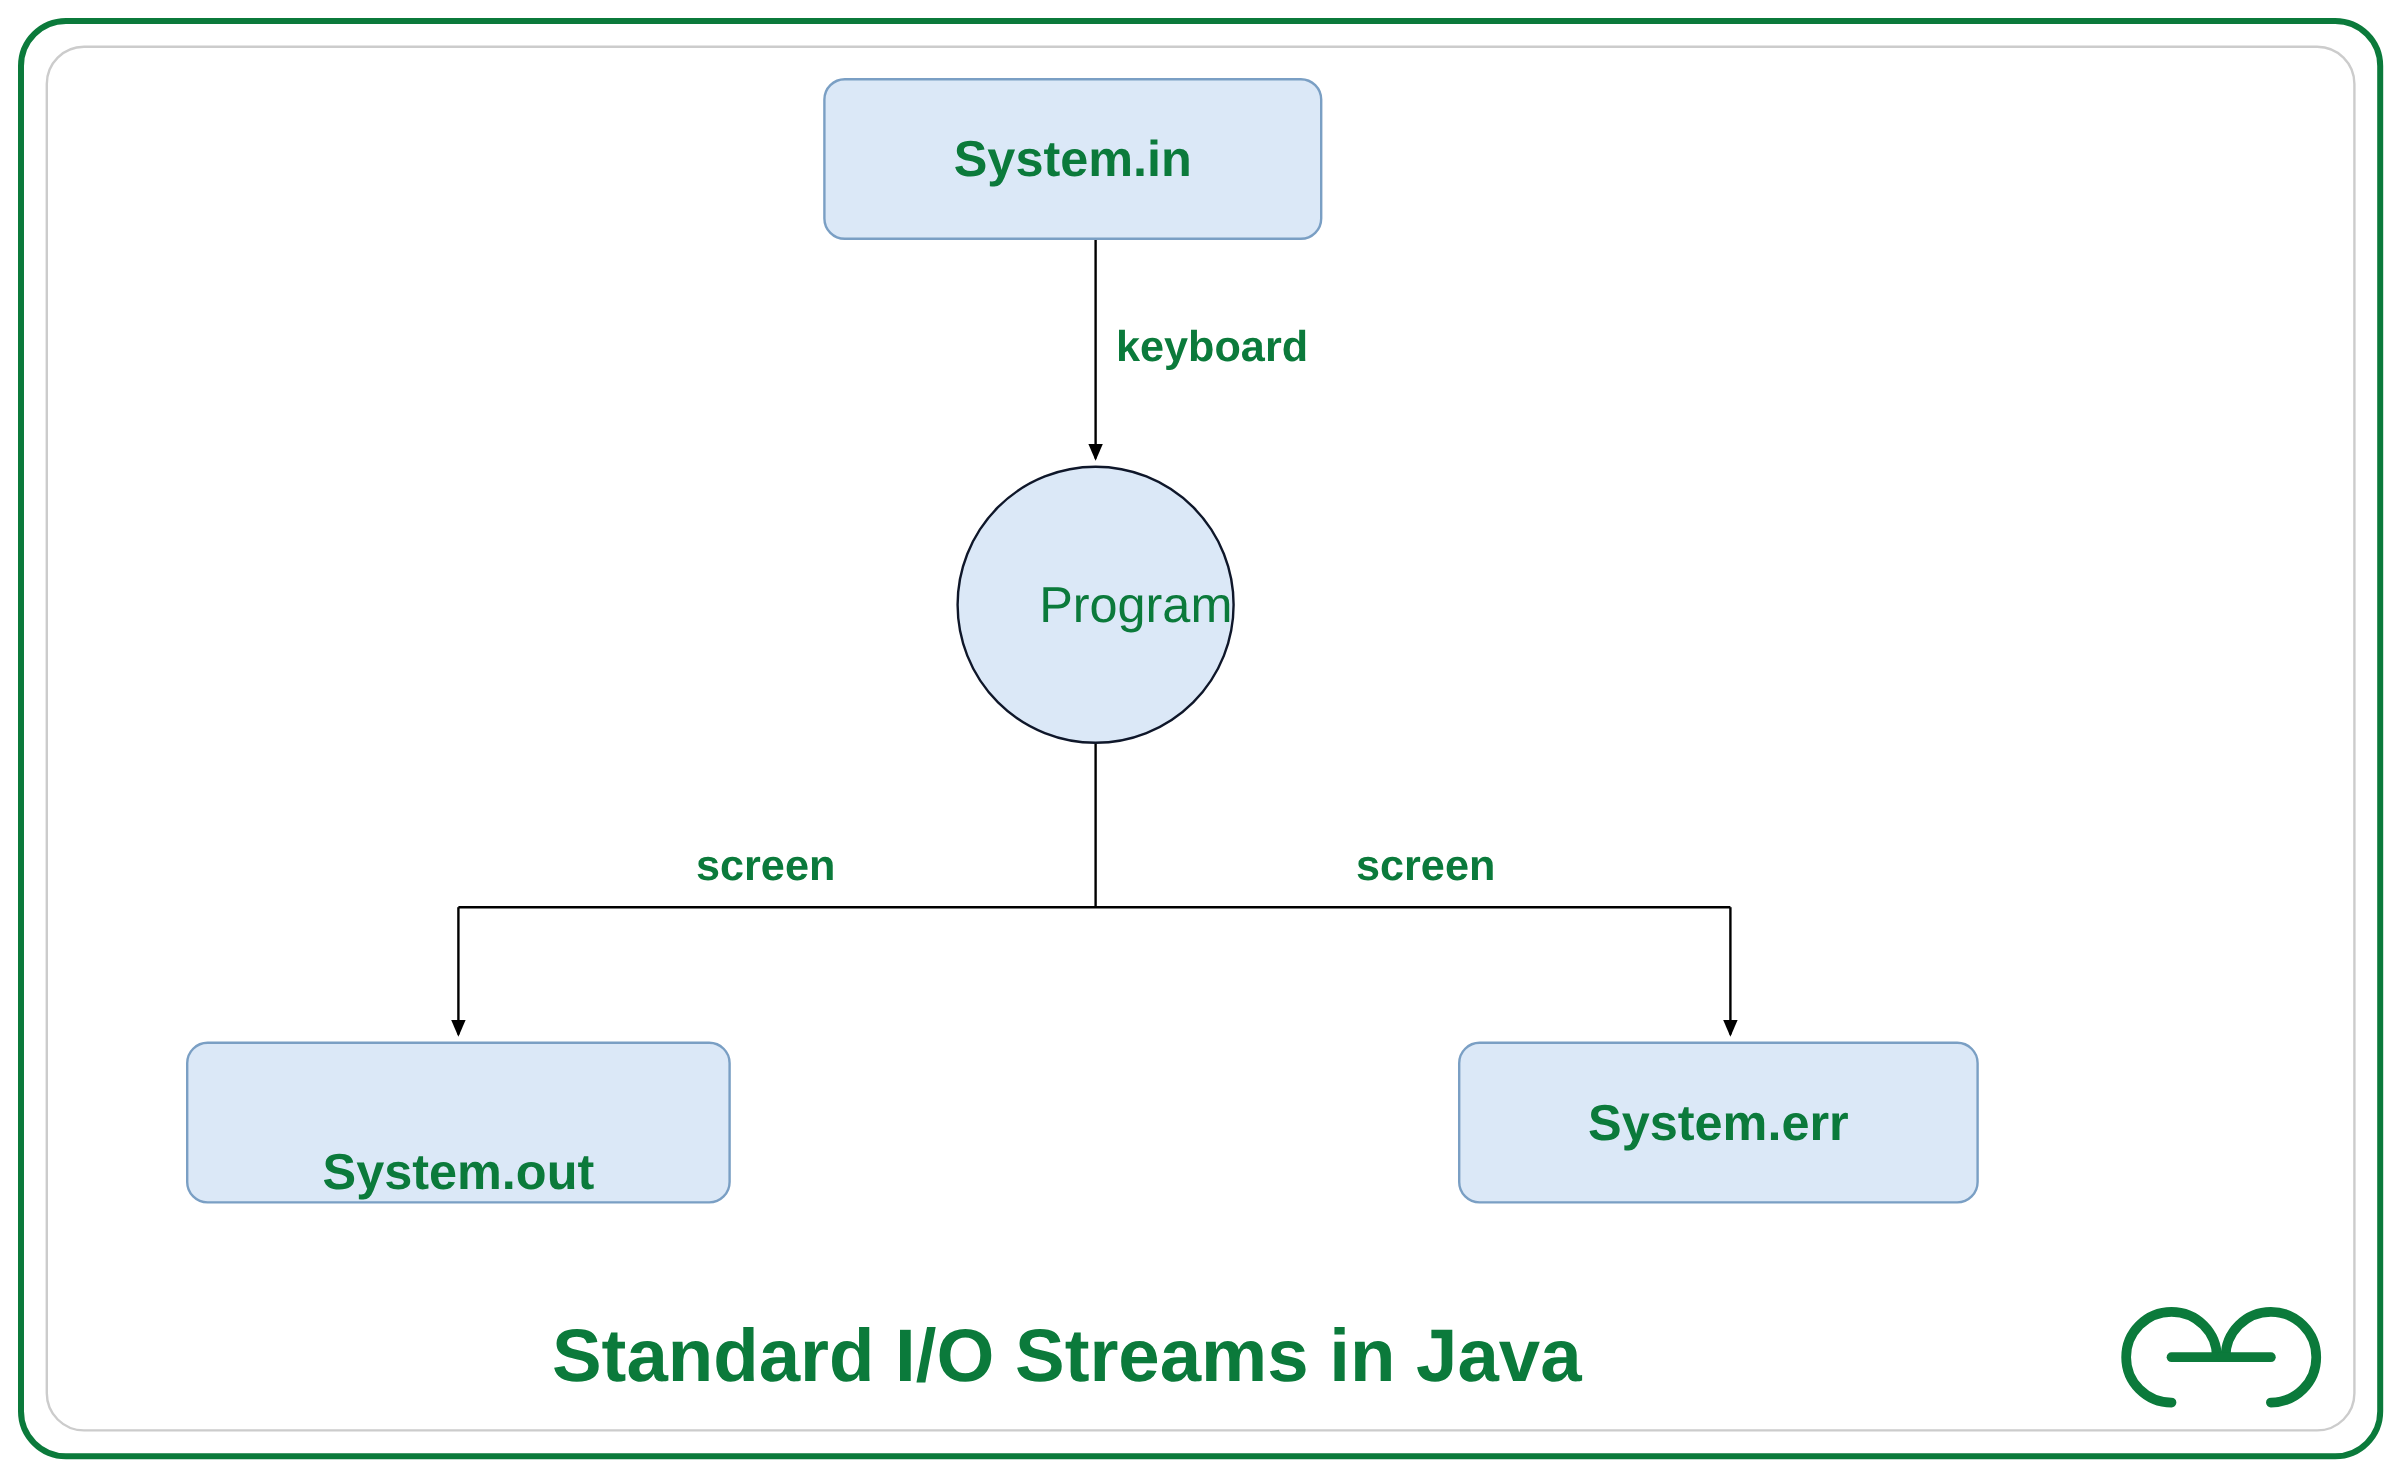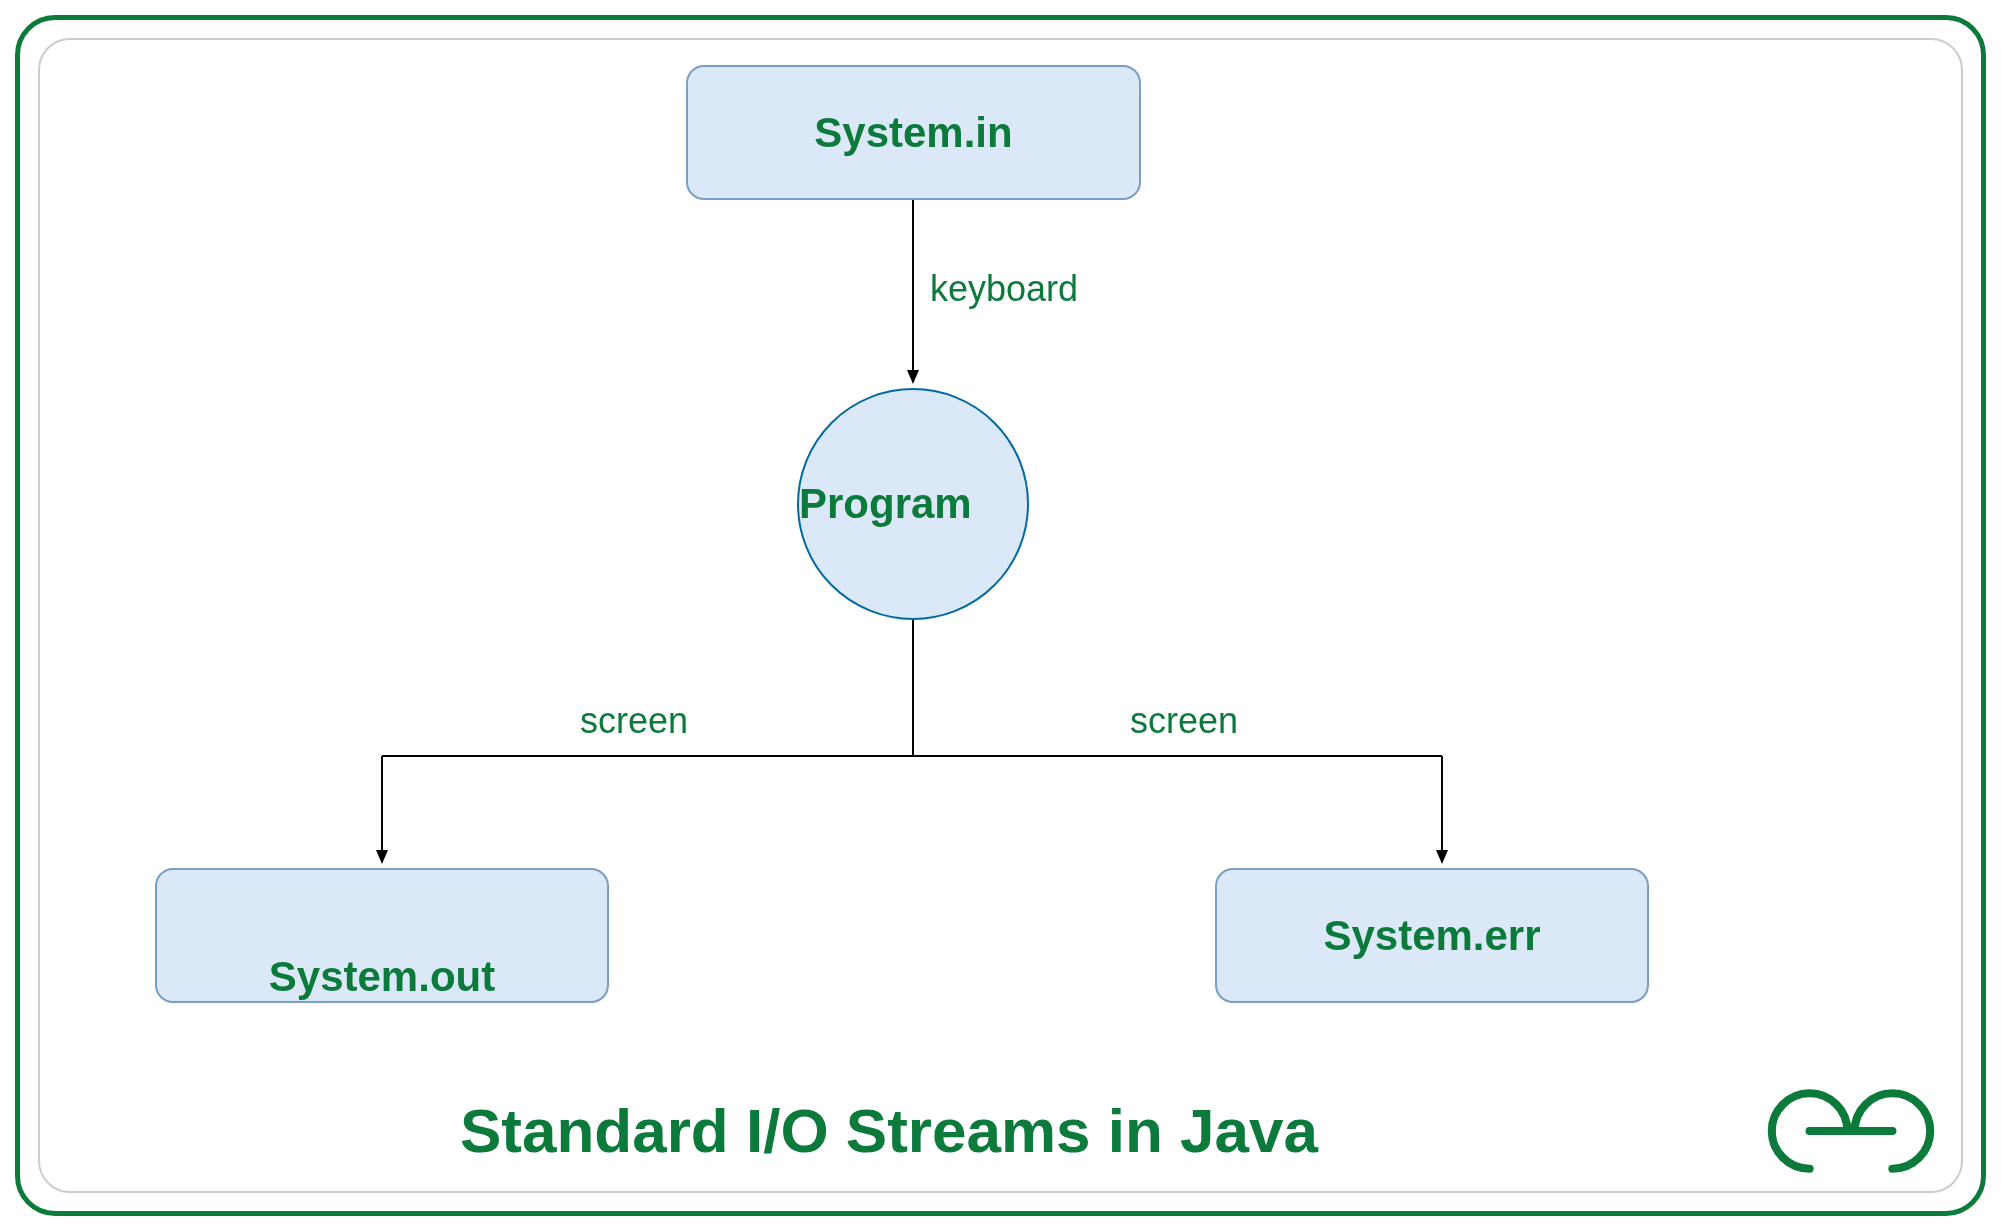--- a/index.html
+++ b/index.html
@@ -26,34 +26,34 @@
     display: flex;
     align-items: center;
     justify-content: center;
     color: #0b7a3b;
     font-weight: bold;
     font-size: 42px;
   }
   .node-circle {
     position: absolute;
     background: #dbe8f7;
-    border: 2px solid #0369a1;
+    border: 2px solid #0f172a;
     border-radius: 50%;
     display: flex;
     align-items: center;
-    justify-content: flex-start;
+    justify-content: flex-end;
     color: #0b7a3b;
-    font-weight: bold;
+    font-weight: normal;
     font-size: 42px;
   }
   .edge-label {
     position: absolute;
     color: #0b7a3b;
     font-size: 36px;
-    font-weight: 400;
+    font-weight: 700;
   }
   .title {
     position: absolute;
     color: #0b7a3b;
     font-weight: bold;
     font-size: 62px;
   }
   svg.edges {
     position: absolute;
     left: 0; top: 0;
@@ -67,21 +67,21 @@
     width: 180px;
     height: 90px;
   }
 </style>
 </head>
 <body>
 
 <div class="outer-frame"></div>
 <div class="inner-frame"></div>
 
-<div class="node-rect" style="left:686px; top:65px; width:455px; height:135px;">
+<div class="node-rect" style="left:686px; top:65px; width:416px; height:135px;">
   <span>System.in</span>
 </div>
 
 <div class="node-circle" style="left:797px; top:388px; width:232px; height:232px;">
   <span>Program</span>
 </div>
 
 <div class="node-rect" style="left:155px; top:868px; width:454px; height:135px;align-items:flex-end;">
   <span>System.out</span>
 </div>

